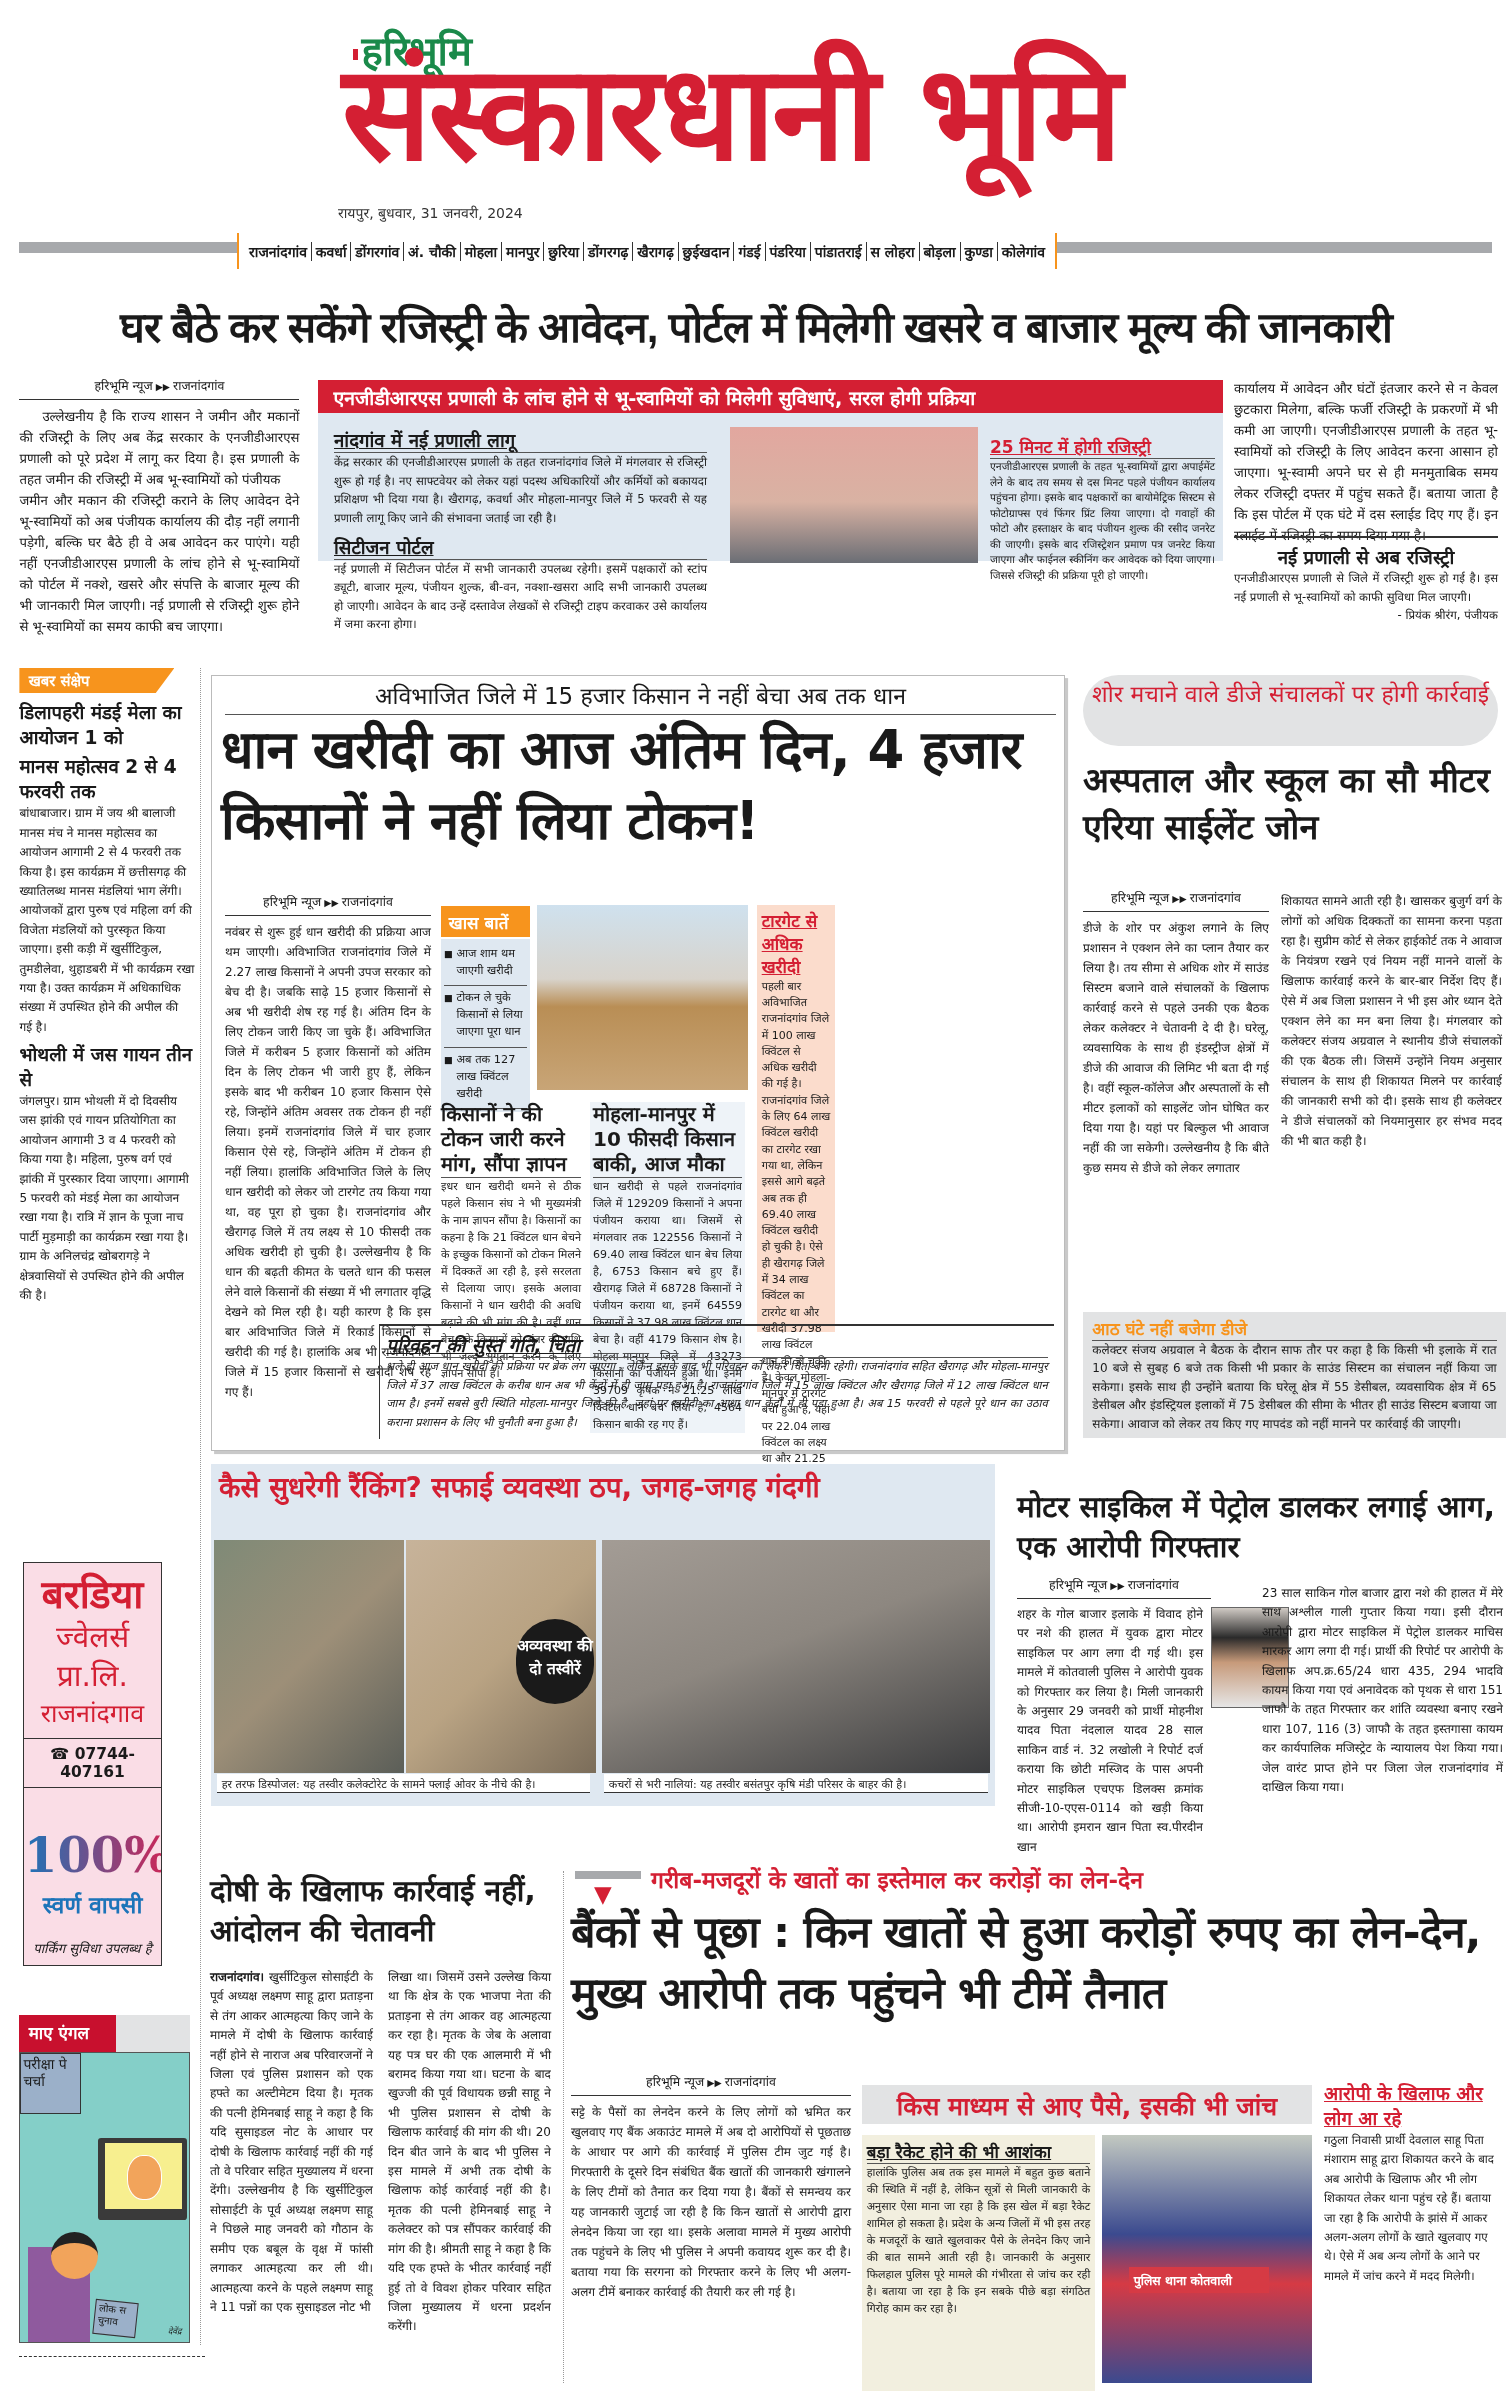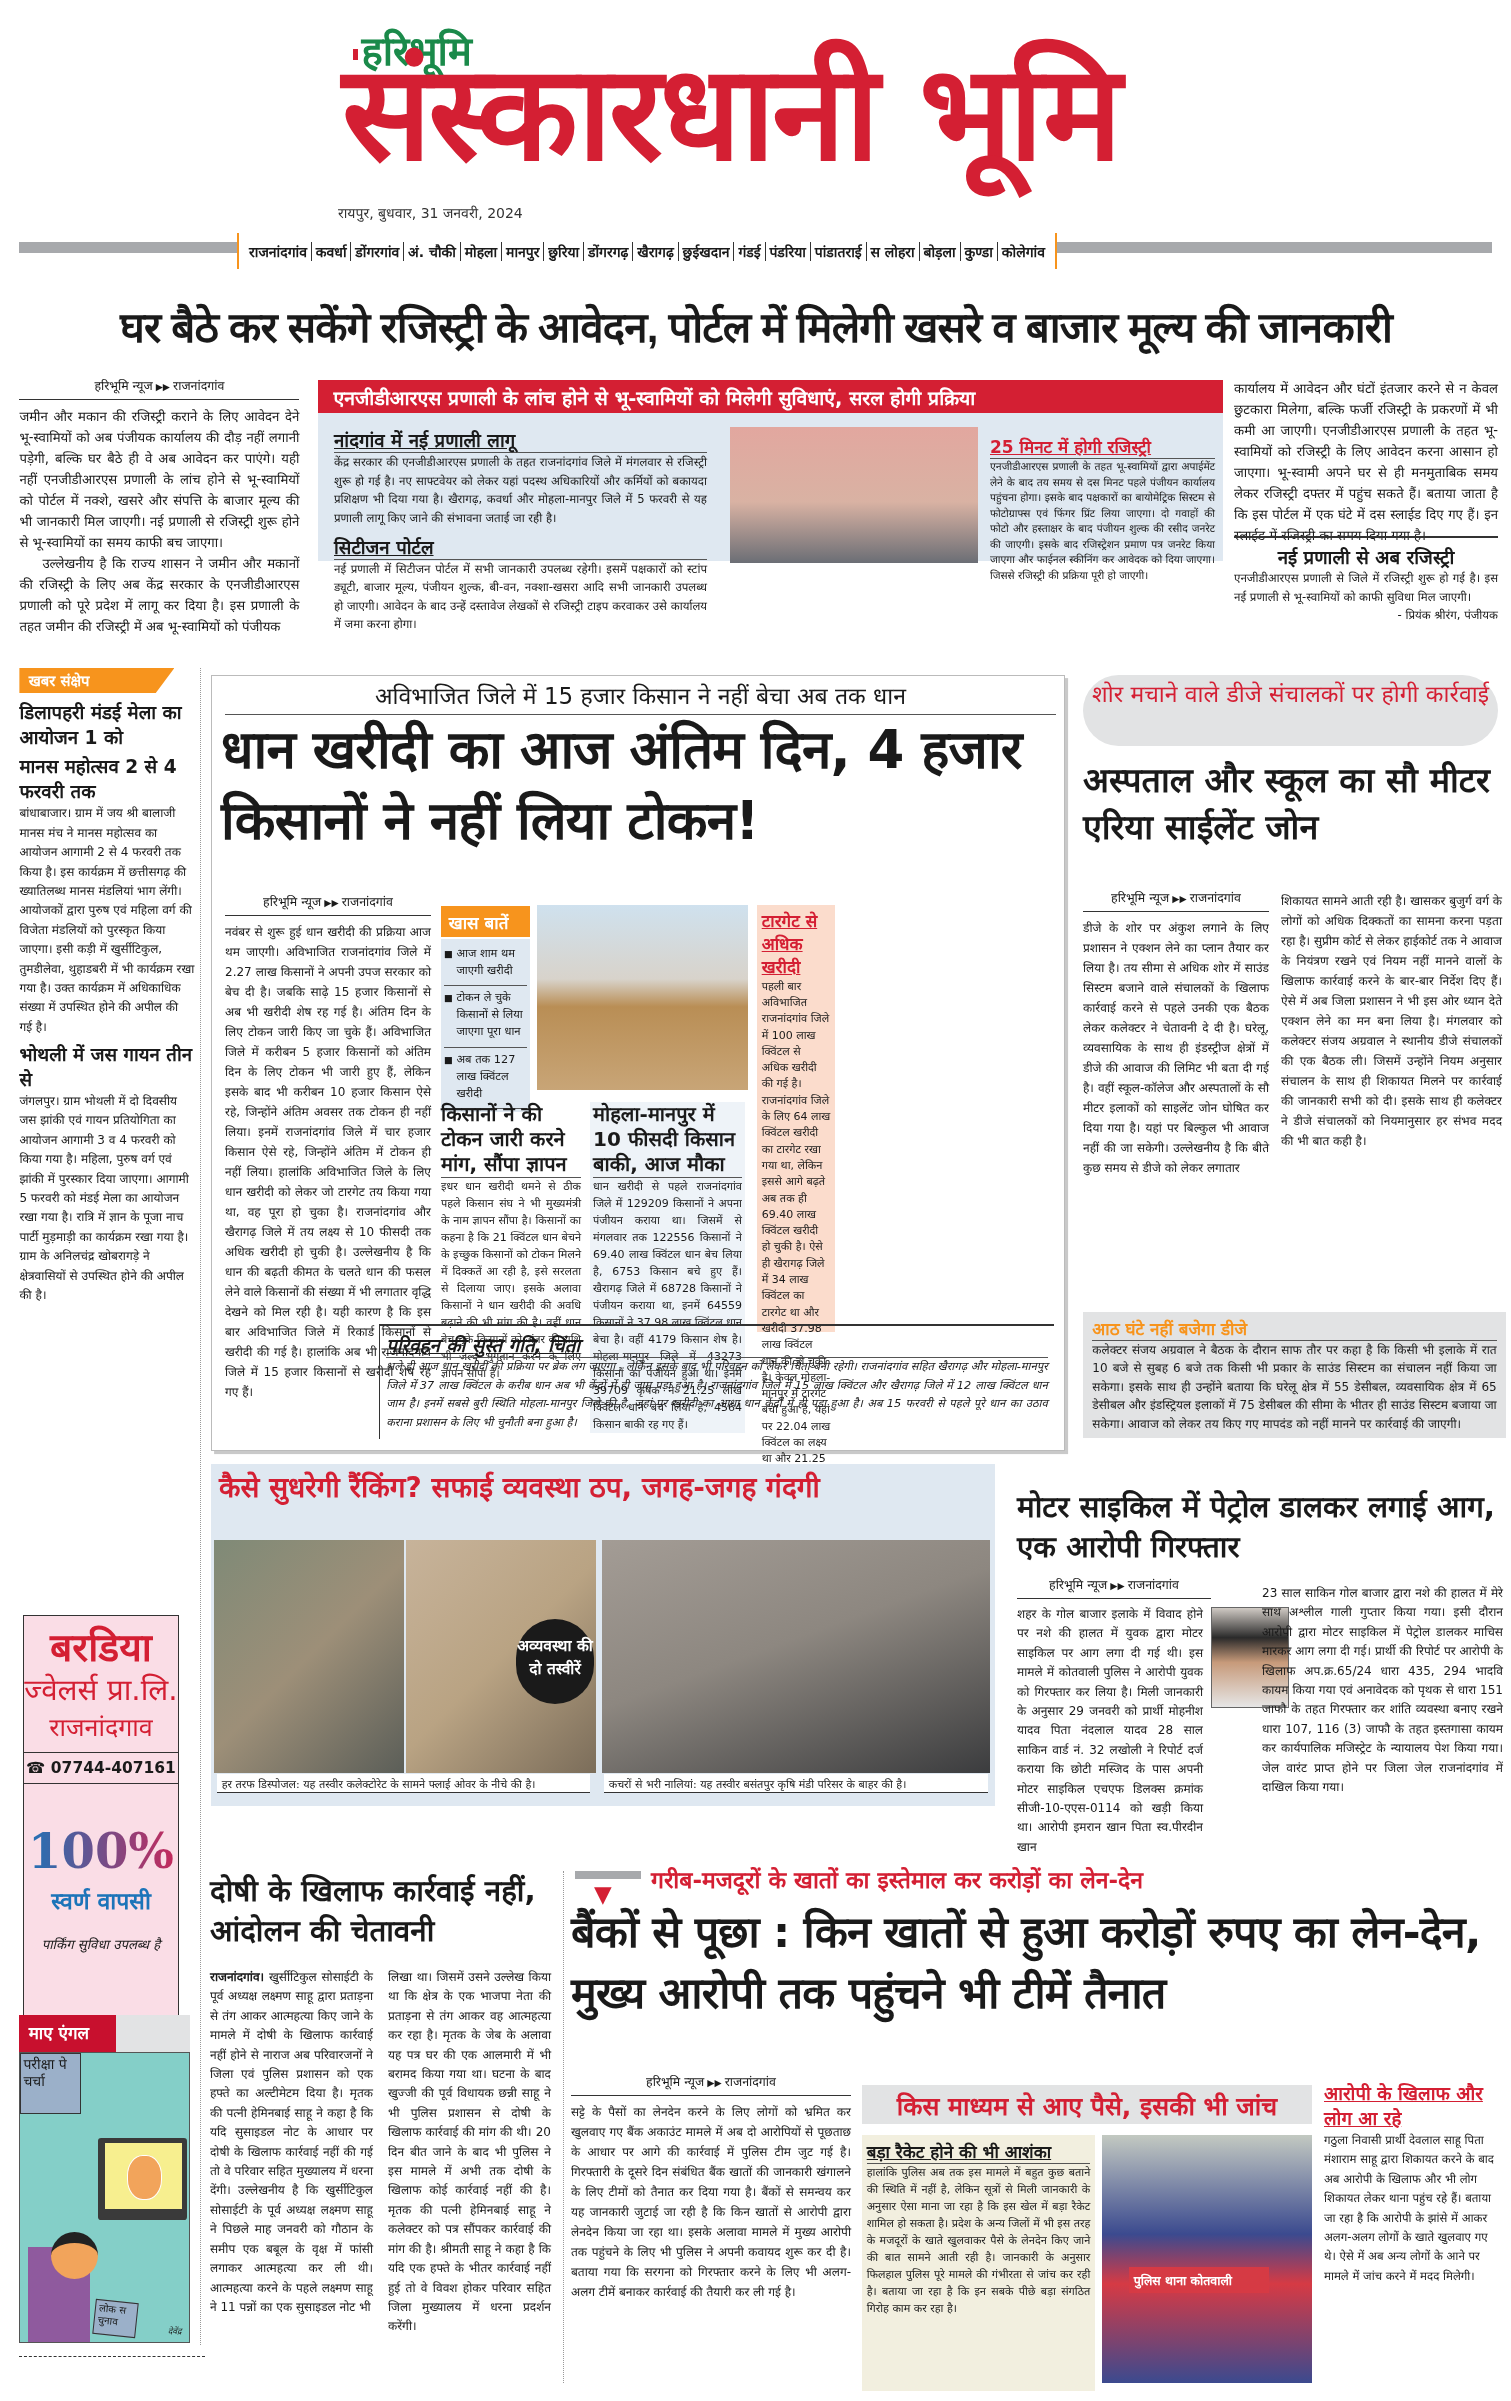--- a/index.html
+++ b/index.html
@@ -87,21 +87,21 @@
   .caption1 { left: 217px; top: 1774px; width: 373px; background: #fff; font-size: 11px; padding: 1.6px 4.7px; border-bottom: 1.2px solid #333; }
   .caption2 { left: 604px; top: 1774px; width: 384px; background: #fff; font-size: 11px; padding: 1.6px 4.7px; border-bottom: 1.2px solid #333; }
 
   
   .moto-headline { left: 1017px; top: 1487px; width: 489px; font-size: 29.5px; font-weight: bold; line-height: 40px; }
   .moto-col1 { left: 1017px; top: 1576px; width: 233px; }
   .moto-photo { left: 1211px; top: 1607px; width: 78px; height: 101px; background: linear-gradient(180deg,#d0cac4 0%,#2a2a2a 30%,#c79a7a 55%,#e6e6e6 100%); border: 0.8px solid #666; }
   .moto-col2 { left: 1262px; top: 1584px; width: 241px; }
 
   
-  .ad { left: 23px; top: 1615px; width: 156px; height: 404px; background: #fadde6; border: 1.6px solid #333; }
+  .ad { left: 23px; top: 1562px; width: 139px; height: 404px; background: #fadde6; border: 1.6px solid #333; }
   .ad-name { font-size: 39px; font-weight: bold; color: #d41f33; text-align: center; line-height: 47px; margin-top: 7.8px; }
   .ad-sub { font-size: 29.5px; color: #d41f33; text-align: center; line-height: 39px; }
   .ad-city { font-size: 25px; color: #d41f33; text-align: center; line-height: 36px; border-bottom: 1.6px solid #333; padding-bottom: 6.2px; }
   .ad-phone { font-size: 15.5px; font-weight: bold; text-align: center; padding: 6.2px 0; border-bottom: 1.6px solid #333; }
   .ad-pct { font-family: "DejaVu Serif", serif; font-size: 48px; font-weight: bold; text-align: center; margin-top: 39px; background: linear-gradient(90deg,#1c74b9,#c8285a); -webkit-background-clip: text; background-clip: text; color: transparent; }
   .ad-gold { font-size: 23px; font-weight: bold; text-align: center; color: #1c74b9; margin-top: 4.7px; }
   .ad-park { font-size: 13.2px; font-style: italic; text-align: center; margin-top: 18.6px; }
 
   
   .my-angle-tag { left: 19.4px; top: 2015px; width: 115px; height: 37px; background: #c8102e; color: #fff; font-weight: bold; font-size: 17px; padding: 6.2px 9.3px; }
@@ -164,22 +164,22 @@
   <span class="nav-item">स लोहरा</span>
   <span class="nav-item">बोड़ला</span>
   <span class="nav-item">कुण्डा</span>
   <span class="nav-item">कोलेगांव</span>
 </div>
 
 <h1 class="abs lead-headline cond">घर बैठे कर सकेंगे रजिस्ट्री के आवेदन, पोर्टल में मिलेगी खसरे व बाजार मूल्य की जानकारी</h1>
 
 <div class="abs col-left-1">
   <div class="byline"><span>हरिभूमि न्यूज</span><span class="arrow">▶▶</span><span>राजनांदगांव</span></div>
+  <p class="body-text" style="text-indent:23px">उल्लेखनीय है कि राज्य शासन ने जमीन और मकानों की रजिस्ट्री के लिए अब केंद्र सरकार के एनजीडीआरएस प्रणाली को पूरे प्रदेश में लागू कर दिया है। इस प्रणाली के तहत जमीन की रजिस्ट्री में अब भू-स्वामियों को पंजीयक</p>
   <p class="body-text">जमीन और मकान की रजिस्ट्री कराने के लिए आवेदन देने भू-स्वामियों को अब पंजीयक कार्यालय की दौड़ नहीं लगानी पड़ेगी, बल्कि घर बैठे ही वे अब आवेदन कर पाएंगे। यही नहीं एनजीडीआरएस प्रणाली के लांच होने से भू-स्वामियों को पोर्टल में नक्शे, खसरे और संपत्ति के बाजार मूल्य की भी जानकारी मिल जाएगी। नई प्रणाली से रजिस्ट्री शुरू होने से भू-स्वामियों का समय काफी बच जाएगा।</p>
-  <p class="body-text" style="text-indent:23px">उल्लेखनीय है कि राज्य शासन ने जमीन और मकानों की रजिस्ट्री के लिए अब केंद्र सरकार के एनजीडीआरएस प्रणाली को पूरे प्रदेश में लागू कर दिया है। इस प्रणाली के तहत जमीन की रजिस्ट्री में अब भू-स्वामियों को पंजीयक</p>
 </div>
 
 <div class="abs red-banner">एनजीडीआरएस प्रणाली के लांच होने से भू-स्वामियों को मिलेगी सुविधाएं, सरल होगी प्रक्रिया</div>
 <div class="abs blue-box"></div>
 <div class="abs blue-sub1">
   <h3 class="subhead-u">नांदगांव में नई प्रणाली लागू</h3>
   <p class="small-text">केंद्र सरकार की एनजीडीआरएस प्रणाली के तहत राजनांदगांव जिले में मंगलवार से रजिस्ट्री शुरू हो गई है। नए साफ्टवेयर को लेकर यहां पदस्थ अधिकारियों और कर्मियों को बकायदा प्रशिक्षण भी दिया गया है। खैरागढ़, कवर्धा और मोहला-मानपुर जिले में 5 फरवरी से यह प्रणाली लागू किए जाने की संभावना जताई जा रही है।</p>
   <h3 class="subhead-u" style="margin-top:6.2px">सिटीजन पोर्टल</h3>
   <p class="small-text">नई प्रणाली में सिटीजन पोर्टल में सभी जानकारी उपलब्ध रहेगी। इसमें पक्षकारों को स्टांप ड्यूटी, बाजार मूल्य, पंजीयन शुल्क, बी-वन, नक्शा-खसरा आदि सभी जानकारी उपलब्ध हो जाएगी। आवेदन के बाद उन्हें दस्तावेज लेखकों से रजिस्ट्री टाइप करवाकर उसे कार्यालय में जमा करना होगा।</p>
 </div>

